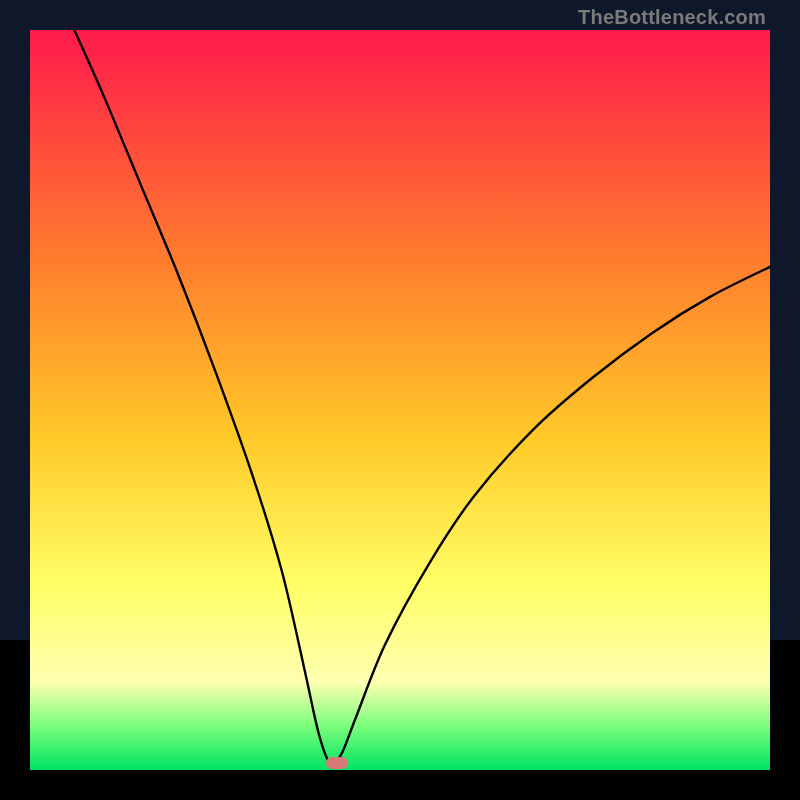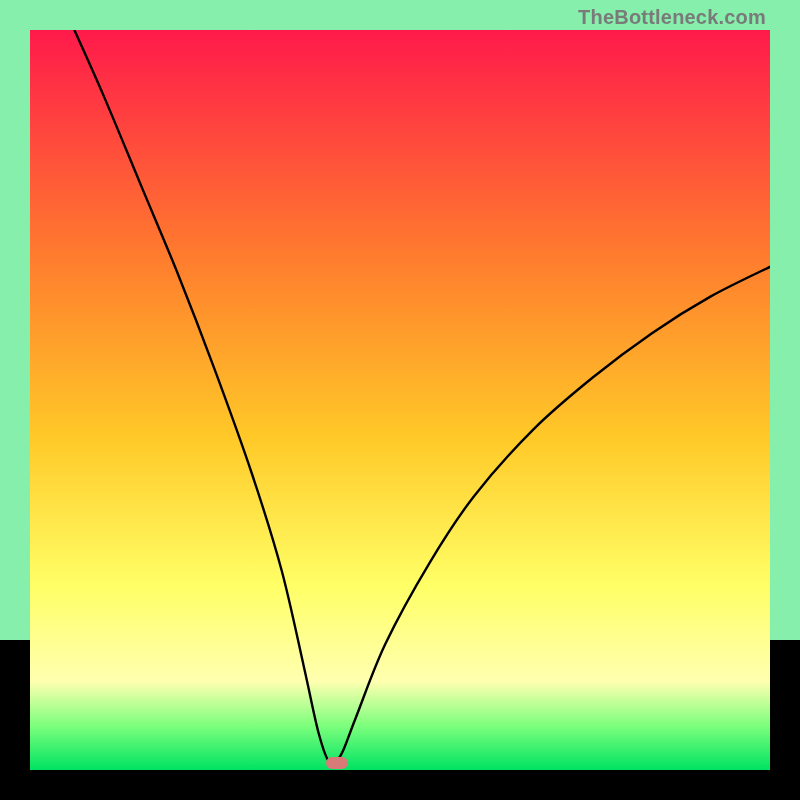--- a/index.html
+++ b/index.html
@@ -9,21 +9,21 @@
     height: 800px;
     background: #000;
     overflow: hidden;
   }
   .frame {
     position: absolute;
     left: 0;
     top: 0;
     width: 800px;
     height: 640px;
-    background: #86efac;
+    background: #0f172a;
   }
   .plot {
     position: absolute;
     left: 30px;
     top: 30px;
     width: 740px;
     height: 740px;
     overflow: hidden;
   }
   .gradient {

